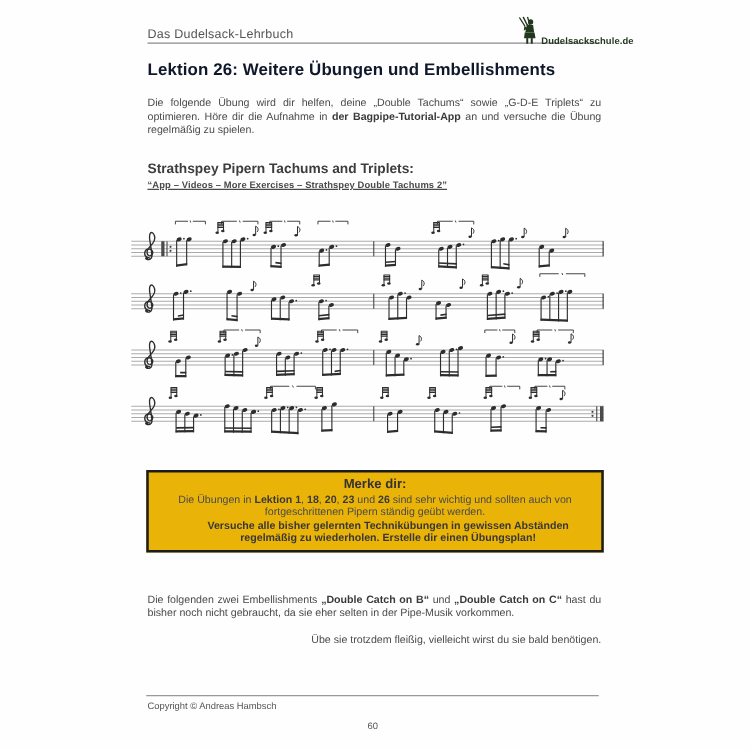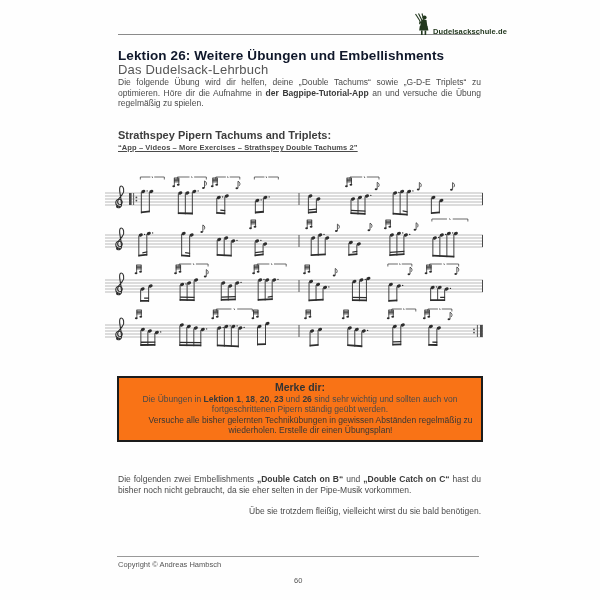--- a/index.html
+++ b/index.html
@@ -1,36 +1,36 @@
 <!DOCTYPE html>
 <html><head>
 <meta charset="utf-8">
 <style>
   html,body{margin:0;padding:0;}
   body{width:600px;height:600px;background:#ffffff;font-family:"Liberation Sans",sans-serif;}
   .sheet{position:absolute;left:0;top:0;width:600px;height:600px;background:#fefefe;overflow:hidden;}
   .b{font-weight:bold;color:#3a3a3a;}
   
-  .hdr-left{position:absolute;left:118px;top:22px;font-size:13px;color:#555;letter-spacing:.2px;margin-top:40px;}
+  .hdr-left{position:absolute;left:118px;top:22px;font-size:10px;color:#555;letter-spacing:.2px;}
   .hdr-rule{position:absolute;left:118px;top:34px;width:362px;border-top:1px solid #8a8a8a;}
   .logo{position:absolute;left:414px;top:13px;display:flex;align-items:flex-end;}
   .logo-text{font-family:Liberation Sans, sans-serif;font-weight:bold;font-size:7.5px;color:#22381e;margin-left:2px;margin-bottom:4px;letter-spacing:.1px;}
   
   .title{position:absolute;left:118px;top:48px;font-size:13.5px;font-weight:bold;color:#0f172a;letter-spacing:.1px;}
   .para{position:absolute;left:118px;width:363px;font-size:8.5px;line-height:10.5px;color:#4a4a4a;text-align:justify;}
   .intro{top:77px;}
   .sec-h{position:absolute;left:118px;top:129px;font-size:11px;font-weight:bold;color:#3d3d3d;}
   .sec-sub{position:absolute;left:118px;top:143px;font-size:7.5px;font-weight:bold;color:#4a4a4a;text-decoration:underline;letter-spacing:.1px;}
   
   .notation{position:absolute;left:103px;top:168px;width:386px;height:202px;}
   
   .note-box{position:absolute;left:117px;top:376px;width:350px;border:2px solid #1c1c1c;padding:3px 6px 5px 6px;text-align:center;}
   .note-box .bx-title{font-size:10.5px;font-weight:bold;color:#333;margin-bottom:1px;}
   .note-box .bx-l1{font-size:8.5px;line-height:10px;color:#4a4a4a;}
-  .note-box .bx-l2{font-size:8.5px;line-height:10px;font-weight:normal;color:#383838;margin-top:1px;margin-left:21px;}
+  .note-box .bx-l2{font-size:8.5px;line-height:10px;font-weight:bold;color:#383838;margin-top:1px;margin-left:21px;}
   .p2{top:474px;} .p3{top:506px;text-align:right;} .p4{top:527px;text-align:left;}
   
   .ftr-rule{position:absolute;left:117px;top:556px;width:362px;border-top:1px solid #999;}
   .ftr-row{position:absolute;left:118px;top:560px;width:362px;font-size:7.5px;color:#555;}
   .ftr-page{position:absolute;left:176px;top:16px;text-align:right;}
 </style>
 </head>
 <body>
 
 <div class="sheet">
@@ -611,21 +611,21 @@
       <ellipse cx="345.8690273745451" cy="151.29007736290805" rx="1.3" ry="1" fill="#2d2d2d"></ellipse>
       <line x1="347.0690273745451" y1="151.29007736290805" x2="347.0690273745451" y2="144.29007736290805" stroke="#2d2d2d" stroke-width="0.8"></line>
       <path d="M347.0690273745451,144.29007736290805 C349.2690273745451,145.29007736290805 349.46902737454513,147.29007736290805 348.2690273745451,148.89007736290804" stroke="#2d2d2d" stroke-width="0.8" fill="none"></path>
       <line x1="324.8690273745451" y1="141" x2="334.9490273745451" y2="141" stroke="#2d2d2d" stroke-width="0.7"></line>
       <line x1="338.7890273745451" y1="141" x2="348.8690273745451" y2="141" stroke="#2d2d2d" stroke-width="0.7"></line>
       <line x1="324.8690273745451" y1="141" x2="324.8690273745451" y2="143.5" stroke="#2d2d2d" stroke-width="0.7"></line>
       <line x1="348.8690273745451" y1="141" x2="348.8690273745451" y2="143.5" stroke="#2d2d2d" stroke-width="0.7"></line>
       <line x1="336.6290273745451" y1="140.4" x2="337.1090273745451" y2="142" stroke="#2d2d2d" stroke-width="0.7"></line>
     </svg>
 
-  <div class="note-box" style="background: #f97316; border-color: rgb(28, 28, 28);">
+  <div class="note-box" style="background: #eab308; border-color: rgb(28, 28, 28);">
     <div class="bx-title">Merke dir:</div>
     <div class="bx-l1"><span>Die Übungen in </span><span class="b">Lektion 1</span><span>, </span><span class="b">18</span><span>, </span><span class="b">20</span><span>, </span><span class="b">23</span><span> und </span><span class="b">26</span><span> sind sehr wichtig und sollten auch von fortgeschrittenen Pipern ständig geübt werden.</span></div>
     <div class="bx-l2">Versuche alle bisher gelernten Technikübungen in gewissen Abständen regelmäßig zu wiederholen. Erstelle dir einen Übungsplan!</div>
   </div>
 
   <div class="para p2"><span>Die folgenden zwei Embellishments </span><span class="b">„Double Catch on B“</span><span> und </span><span class="b">„Double Catch on C“</span><span> hast du bisher noch nicht gebraucht, da sie eher selten in der Pipe-Musik vorkommen.</span></div>
   <div class="para p3"><span>Übe sie trotzdem fleißig, vielleicht wirst du sie bald benötigen.</span></div>
 
   <div class="ftr-rule"></div>
   <div class="ftr-row">

